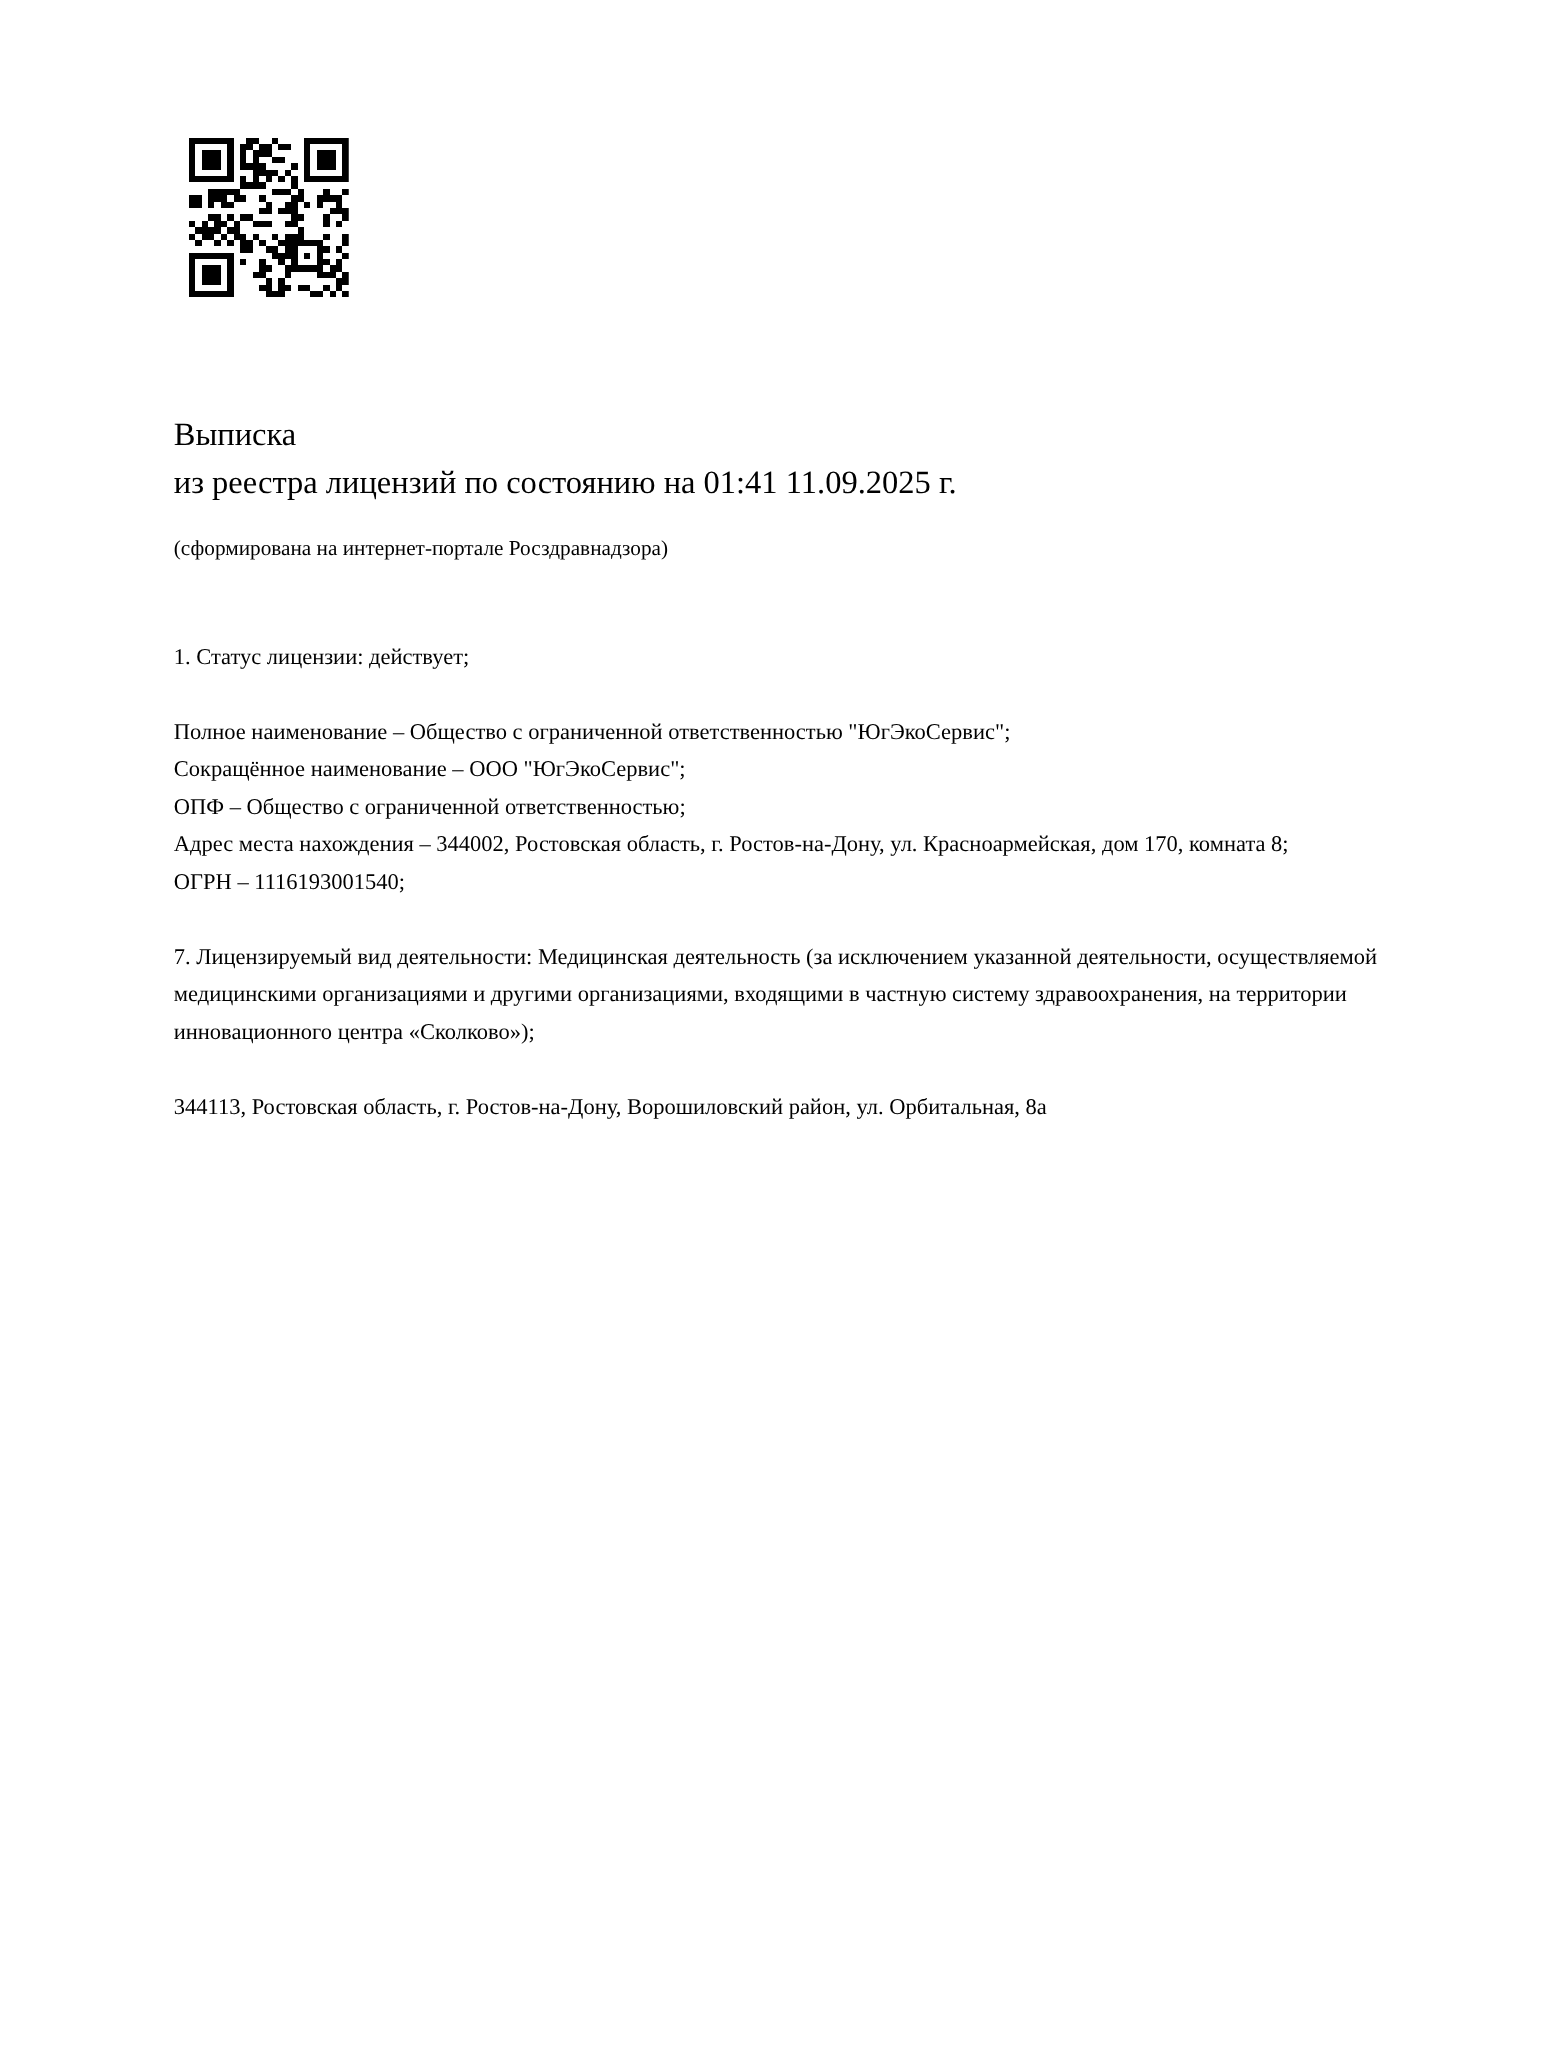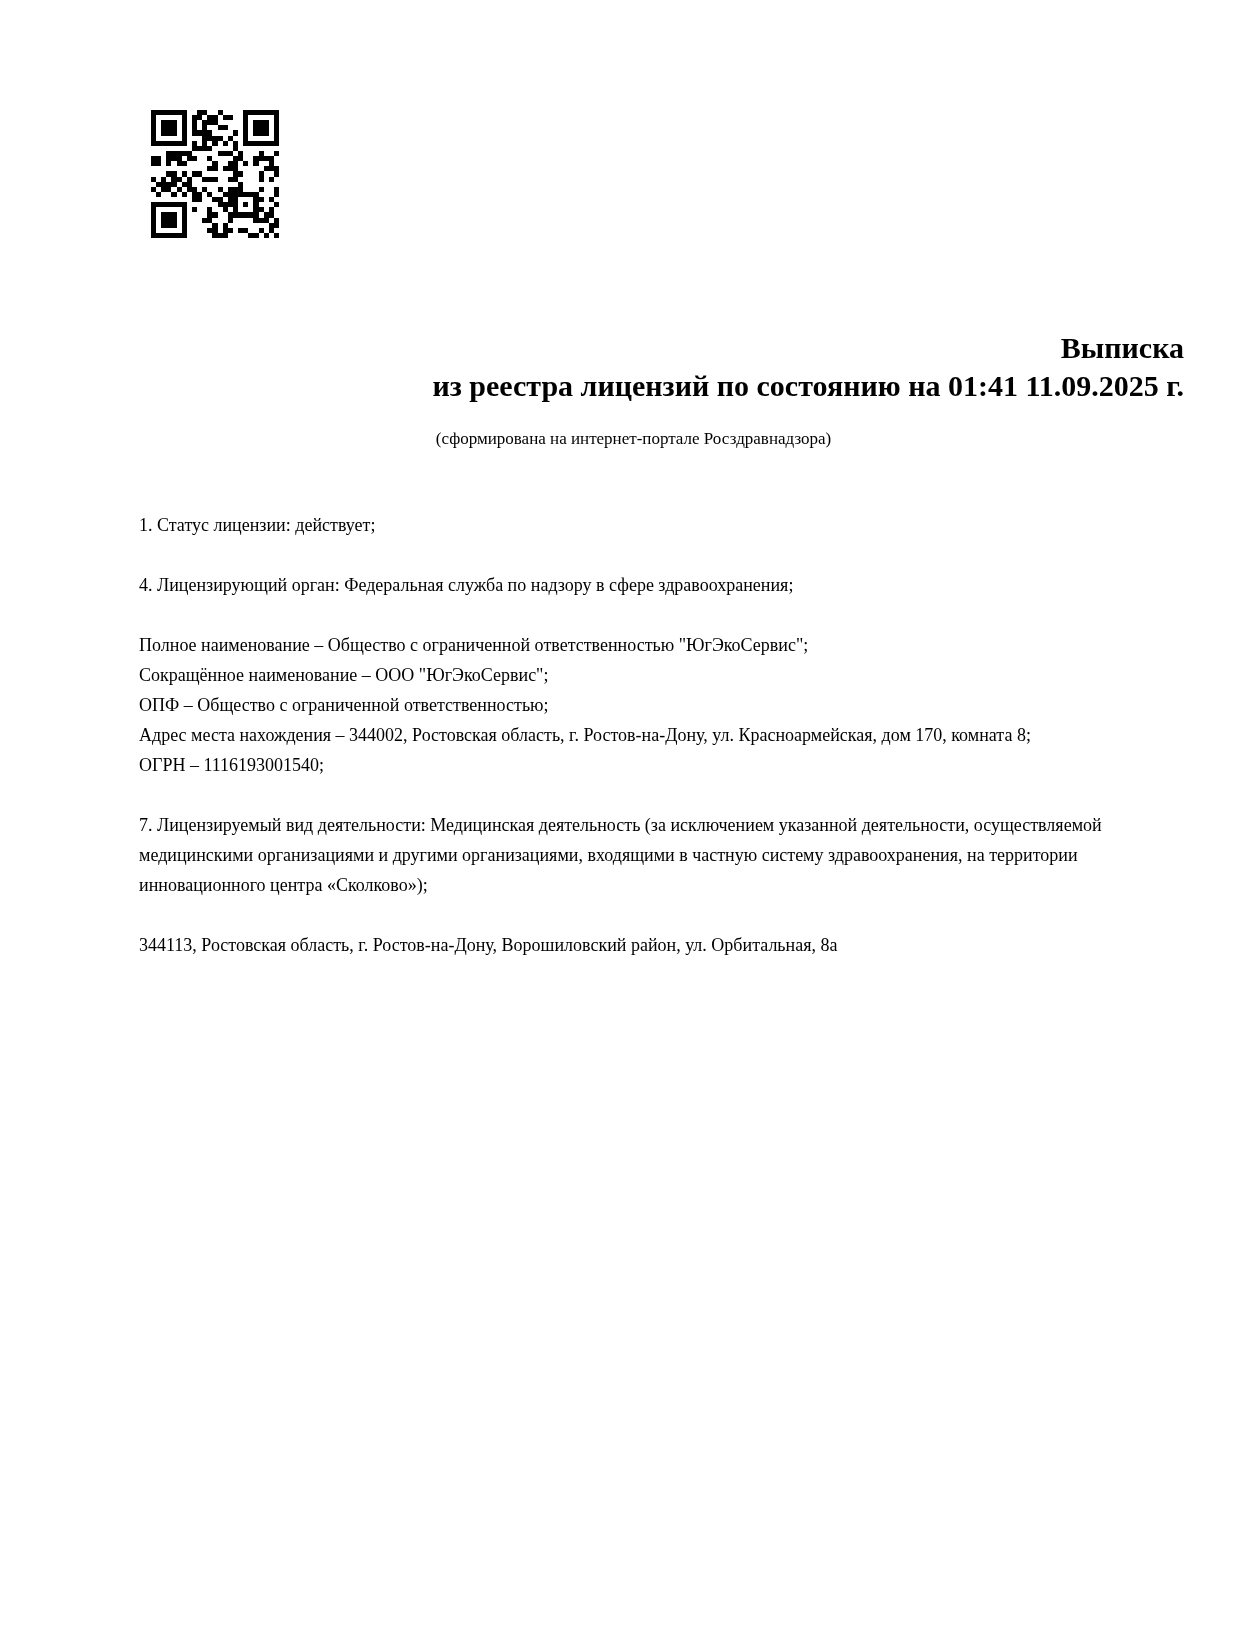--- a/index.html
+++ b/index.html
@@ -18,33 +18,33 @@
     top: 110px;
     width: 128px;
     height: 128px;
   }
   .qr svg { width: 100%; height: 100%; display: block; }
   .title-block {
     position: absolute;
     left: 139px;
     top: 329px;
     width: 1045px;
-    text-align: right;
-    font-weight: bold;
-    font-size: 30px;
+    text-align: left;
+    font-weight: normal;
+    font-size: 26px;
     line-height: 38px;
   }
   .subtitle {
     position: absolute;
     left: 139px;
     top: 429px;
     width: 1045px;
     box-sizing: border-box;
     padding-right: 56px;
-    text-align: center;
+    text-align: left;
     font-size: 17px;
     line-height: 20px;
   }
   .doc-body {
     position: absolute;
     left: 139px;
     top: 510px;
     width: 1045px;
     font-size: 18px;
     line-height: 30px;
@@ -358,21 +358,20 @@
 
 <div class="title-block">
   <div>Выписка</div>
   <div>из реестра лицензий по состоянию на 01:41 11.09.2025 г.</div>
 </div>
 
 <div class="subtitle">(сформирована на интернет-портале Росздравнадзора)</div>
 
 <div class="doc-body">
   <p>1. Статус лицензии: действует;</p>
-  <p>4. Лицензирующий орган: Федеральная служба по надзору в сфере здравоохранения;</p>
   <p>Полное наименование – Общество с ограниченной ответственностью "ЮгЭкоСервис";
 Сокращённое наименование – ООО "ЮгЭкоСервис";
 ОПФ – Общество с ограниченной ответственностью;
 Адрес места нахождения – 344002, Ростовская область, г. Ростов-на-Дону, ул. Красноармейская, дом 170, комната 8;
 ОГРН – 1116193001540;</p>
   <p>7. Лицензируемый вид деятельности: Медицинская деятельность (за исключением указанной деятельности, осуществляемой медицинскими организациями и другими организациями, входящими в частную систему здравоохранения, на территории инновационного центра «Сколково»);</p>
   <p>344113, Ростовская область, г. Ростов-на-Дону, Ворошиловский район, ул. Орбитальная, 8а</p>
 </div>
 
 </body></html>

